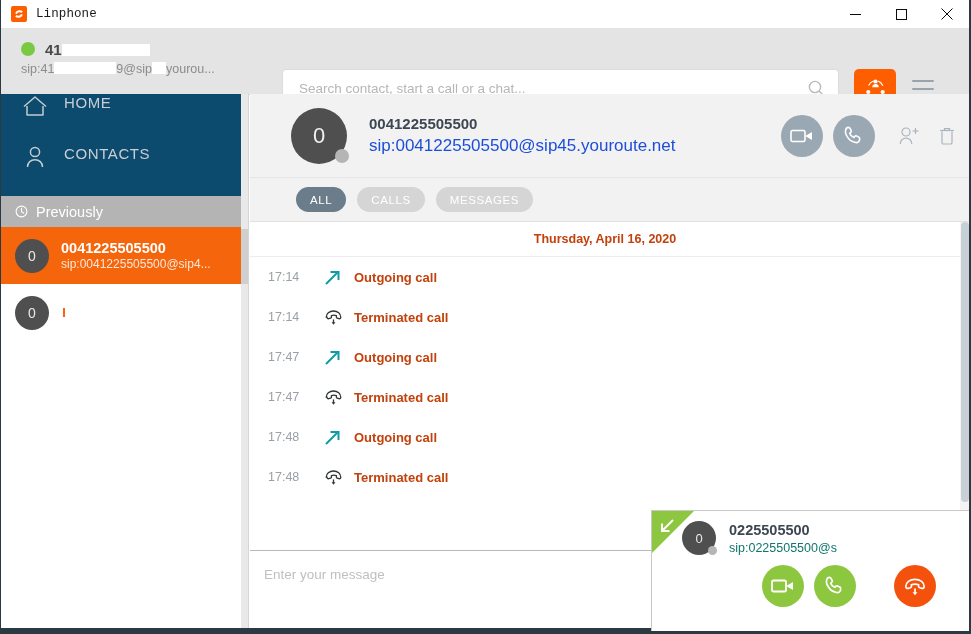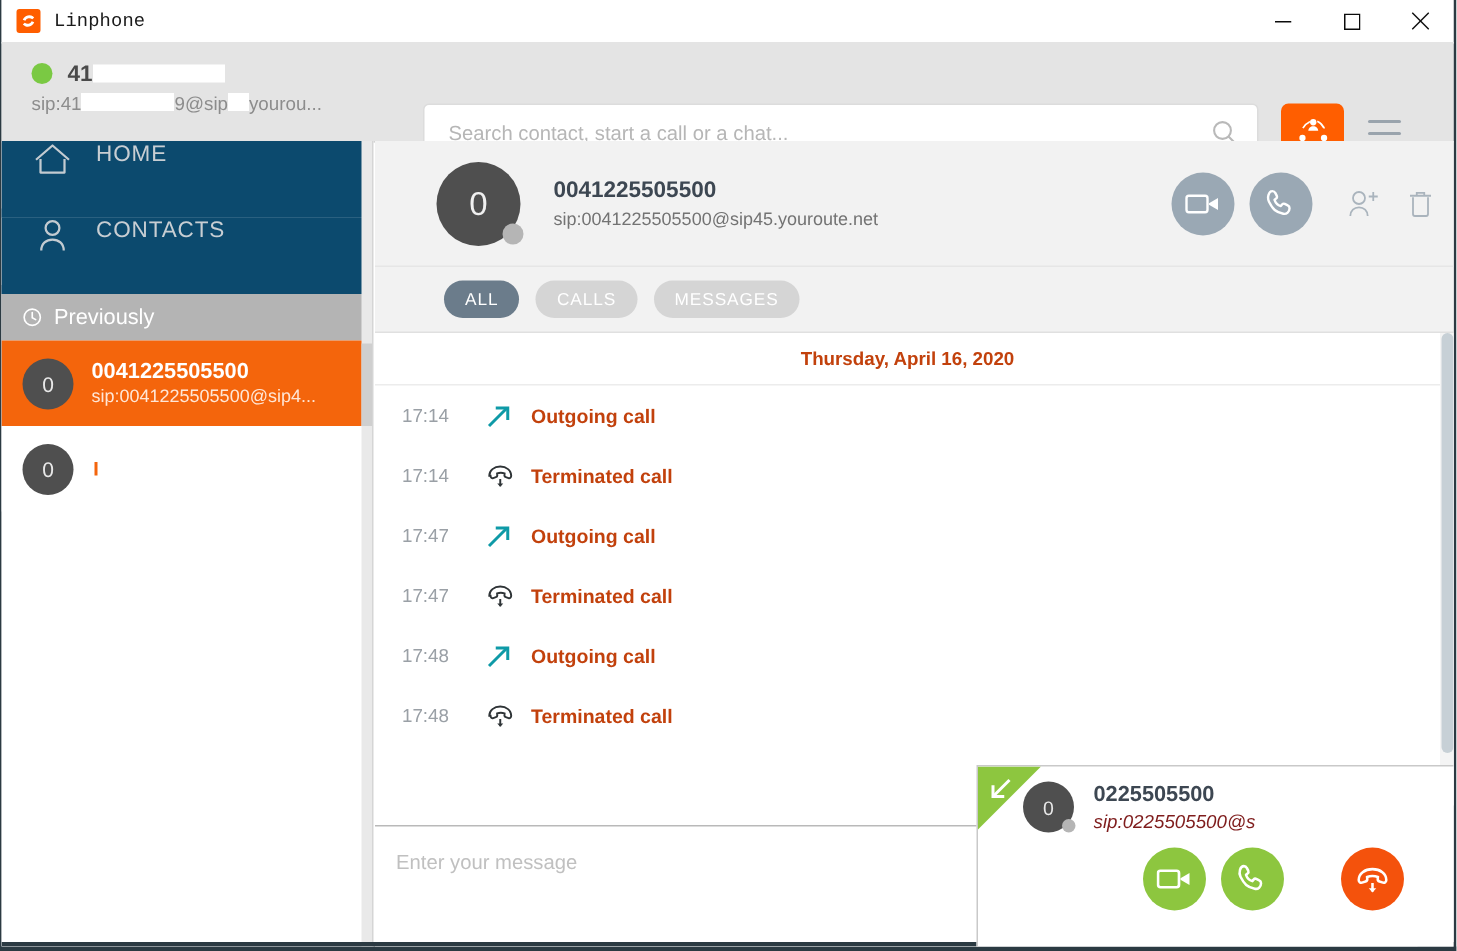--- a/index.html
+++ b/index.html
@@ -313,22 +313,22 @@
     border-radius: 50%;
     background: #b5b5b5;
   }
   .ch-text { margin-left: 22px; }
   .ch-name {
     font-size: 15px;
     font-weight: bold;
     color: #3d4752;
   }
   .ch-sip {
-    font-size: 12px;
-    color: #737373;
+    font-size: 17px;
+    color: #1d4ed8;
     margin-top: 4px;
   }
   .ch-actions {
     margin-left: auto;
     display: flex;
     align-items: center;
     margin-right: 14px;
   }
   .round-btn {
     width: 42px; height: 42px;
@@ -494,23 +494,22 @@
     background: #b5b5b5;
   }
   .cp-text { margin-left: 13px; overflow: hidden; white-space: nowrap; }
   .cp-name {
     font-size: 14.5px;
     font-weight: bold;
     color: #3d4752;
   }
   .cp-sip {
     font-size: 12.5px;
-    color: #7f1d1d;
+    color: #0f766e;
     margin-top: 3px;
-    font-style: italic;
   }
   .cp-actions {
     display: flex;
     align-items: center;
     margin-top: 10px;
     padding-left: 110px;
   }
   .cp-btn {
     width: 42px; height: 42px;
     border-radius: 50%;

